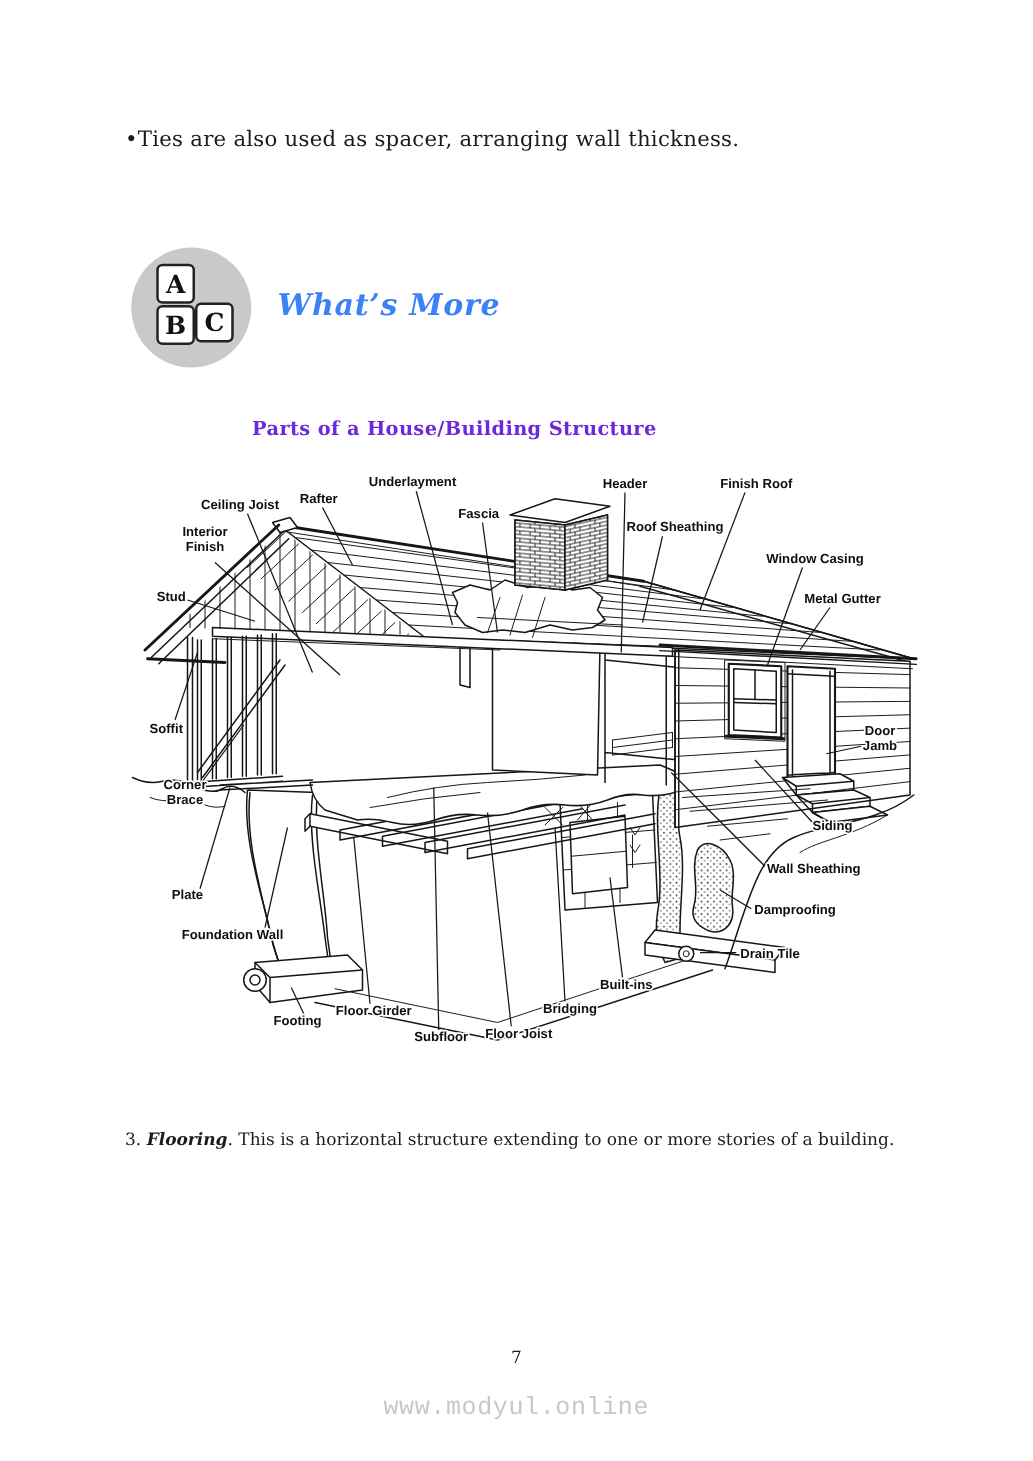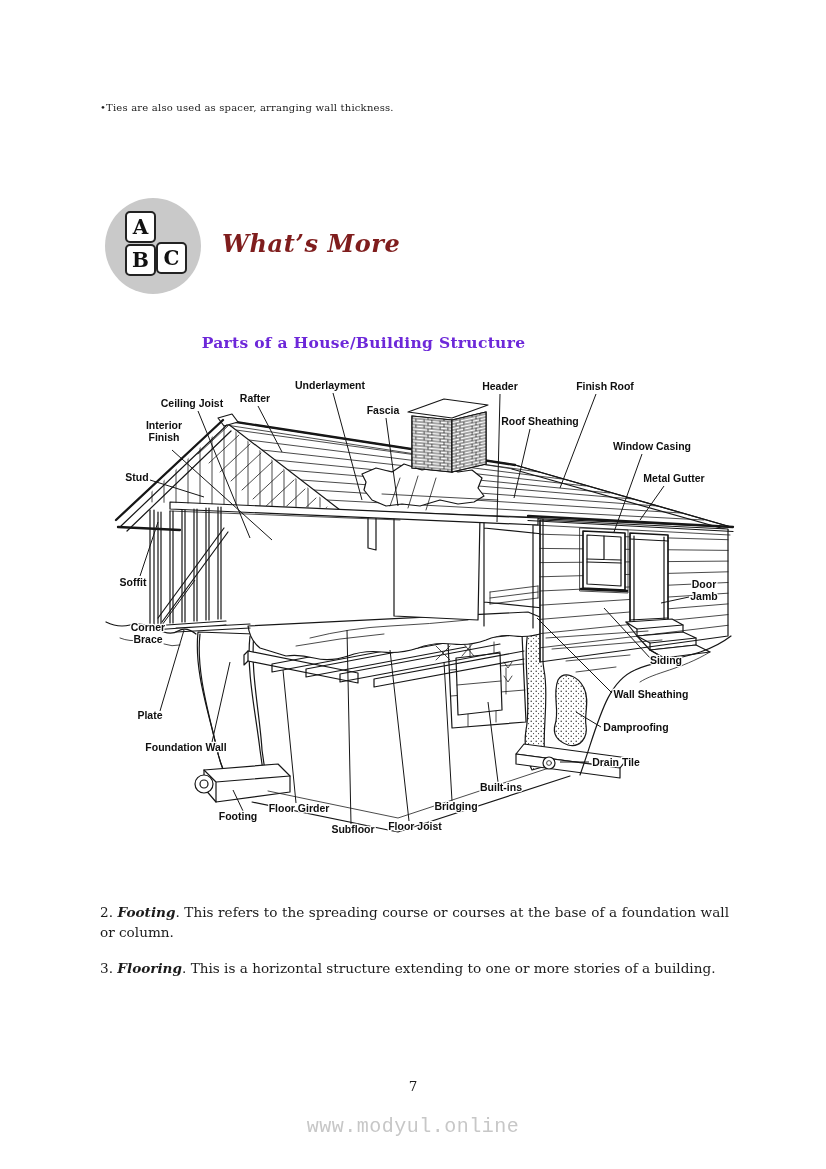--- a/index.html
+++ b/index.html
@@ -1,42 +1,42 @@
 <!DOCTYPE html>
 <html><head>
 <meta charset="utf-8">
 <style>
   html,body { margin:0; padding:0; background:#ffffff; }
   .sheet {
     position:relative; width:826px; height:1169px; background:#fff;
     font-family:"DejaVu Serif", serif; color:#1b1b1b; overflow:hidden;
   }
   .bullet {
-    position:absolute; left:100px; margin:0; font-size:10px; letter-spacing:.2px;
+    position:absolute; left:100px; margin:0; font-size:17px; letter-spacing:.2px;
   }
   #bullet-1 { top:102px; }
   #bullet-2 { top:146px; }
 
   .abc-circle {
     position:absolute; left:105px; top:198px; width:96px; height:96px;
     border-radius:50%; background:#c9c9c9;
   }
   .blk {
     position:absolute; width:27px; height:28px; background:#fff;
     border:2.5px solid #222; border-radius:5px; box-sizing:content-box;
     font-family:"DejaVu Serif",serif; font-weight:bold; font-size:20px;
     text-align:center; line-height:28px; color:#111;
   }
   .blk-a { left:20px; top:13px; }
   .blk-b { left:20px; top:46px; }
   .blk-c { left:51px; top:44px; }
 
   .whats-more-title {
     position:absolute; left:222px; top:229px; margin:0;
-    font-size:24px; font-weight:bold; font-style:italic; letter-spacing:.6px; color:#7f1d1d;
+    font-size:24px; font-weight:bold; font-style:italic; letter-spacing:.6px; color:#3b82f6;
   }
   .diagram-title {
     position:absolute; left:100px; top:333px; width:527px; margin:0; text-align:center;
     font-size:15.5px; font-weight:bold; letter-spacing:.3px; color:#6d28d9;
   }
   .diagram { position:absolute; left:100px; top:370px; width:645px; height:485px; }
 
   .defs-block { position:absolute; left:100px; top:903px; width:629px; }
   .defs-block p { margin:0 0 17px 0; font-size:13.6px; line-height:19.5px; text-align:justify; }
   .defs-block .term { font-weight:bold; font-style:italic; }
@@ -277,24 +277,20 @@
           <line x1="196" y1="433" x2="183" y2="300" class="leader"></line>
           <text x="199" y="442" text-anchor="middle" class="lbl"><tspan x="199" dy="0">Floor Girder</tspan></text>
           <line x1="143" y1="441" x2="133" y2="420" class="leader"></line>
           <text x="138" y="450" text-anchor="middle" class="lbl"><tspan x="138" dy="0">Footing</tspan></text>
         </g>
     </svg>
   </div>
 
   <div class="defs-block">
     <p>
-      <span>2.</span>
-      <span class="term">Footing</span><span>. </span><span>This refers to the spreading course or courses at the base of a foundation wall or column.</span>
-    </p>
-    <p>
       <span>3.</span>
       <span class="term">Flooring</span><span>. </span><span>This is a horizontal structure extending to one or more stories of a building.</span>
     </p>
   </div>
 
   <div class="page-number">7</div>
   <div class="watermark">www.modyul.online</div>
 
 </div>
 

